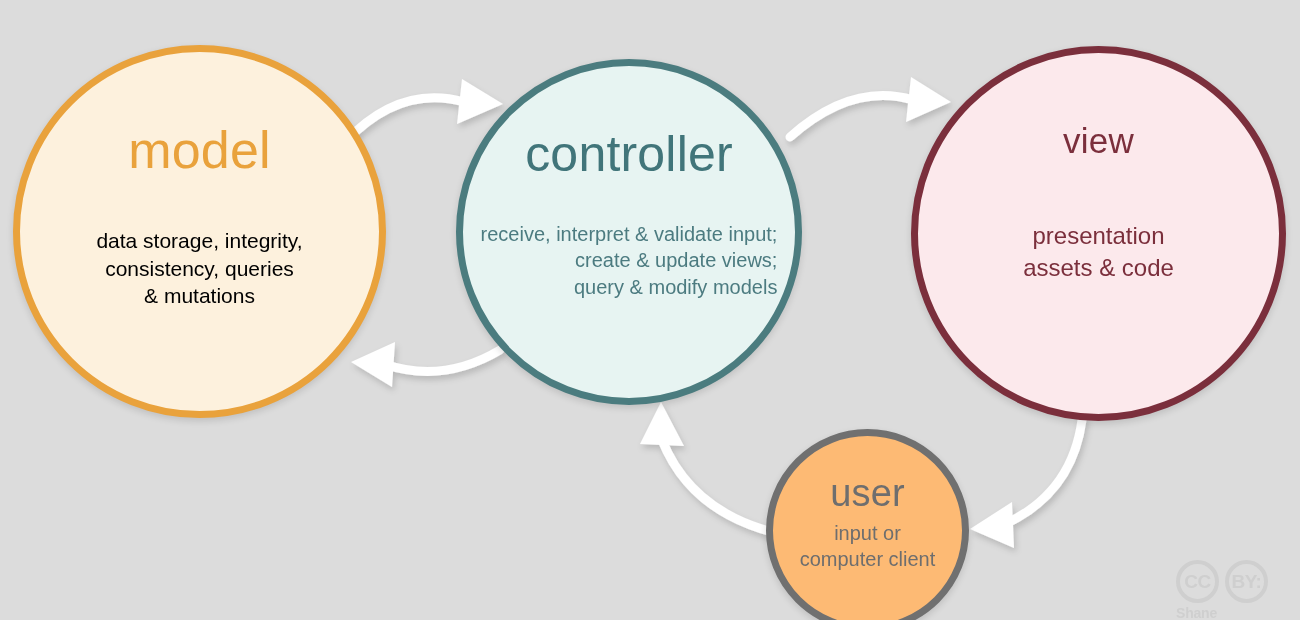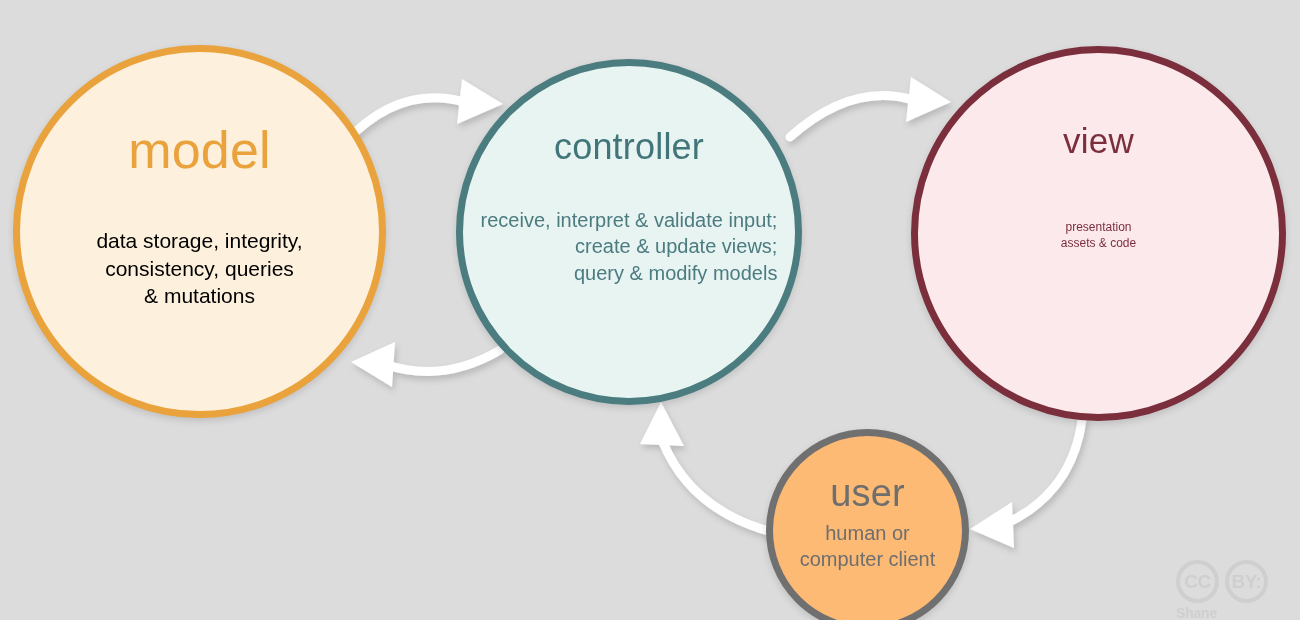--- a/index.html
+++ b/index.html
@@ -73,21 +73,21 @@
   #node-controller {
     left: 456px;
     top: 27px;
     width: 346px;
     height: 346px;
     background: #e7f4f2;
     border: 7px solid #4b7c7f;
     padding-top: 63px;
   }
   #node-controller .title {
-    font-size: 36px;
+    font-size: 50px;
     color: #41757a;
   }
   #node-controller .desc {
     font-size: 20px;
     color: #4c7b80;
     margin-top: 42px;
   }
 
   
   #node-view {
@@ -97,21 +97,21 @@
     height: 375px;
     background: #fce9ec;
     border: 7px solid #7b2f3c;
     padding-top: 70px;
   }
   #node-view .title {
     font-size: 35px;
     color: #7b2f3c;
   }
   #node-view .desc {
-    font-size: 12px;
+    font-size: 24px;
     color: #7b2f3c;
     margin-top: 62px;
   }
 
   
   #node-user {
     left: 766px;
     top: 397px;
     width: 203px;
     height: 203px;
@@ -218,21 +218,21 @@
   </div>
 
   <div class="node" id="node-view">
     <div class="title">view</div>
     <div class="desc" style="white-space: pre-line;">presentation
 assets &amp; code</div>
   </div>
 
   <div class="node" id="node-user">
     <div class="title">user</div>
-    <div class="desc" style="white-space: pre-line;">human or
+    <div class="desc" style="white-space: pre-line;">input or
 computer client</div>
   </div>
 
   <div id="license">
     <div class="badges">
       <div class="badge">CC</div>
       <div class="badge">BY:</div>
     </div>
     <div class="attrib">
       <div>Shane</div>

